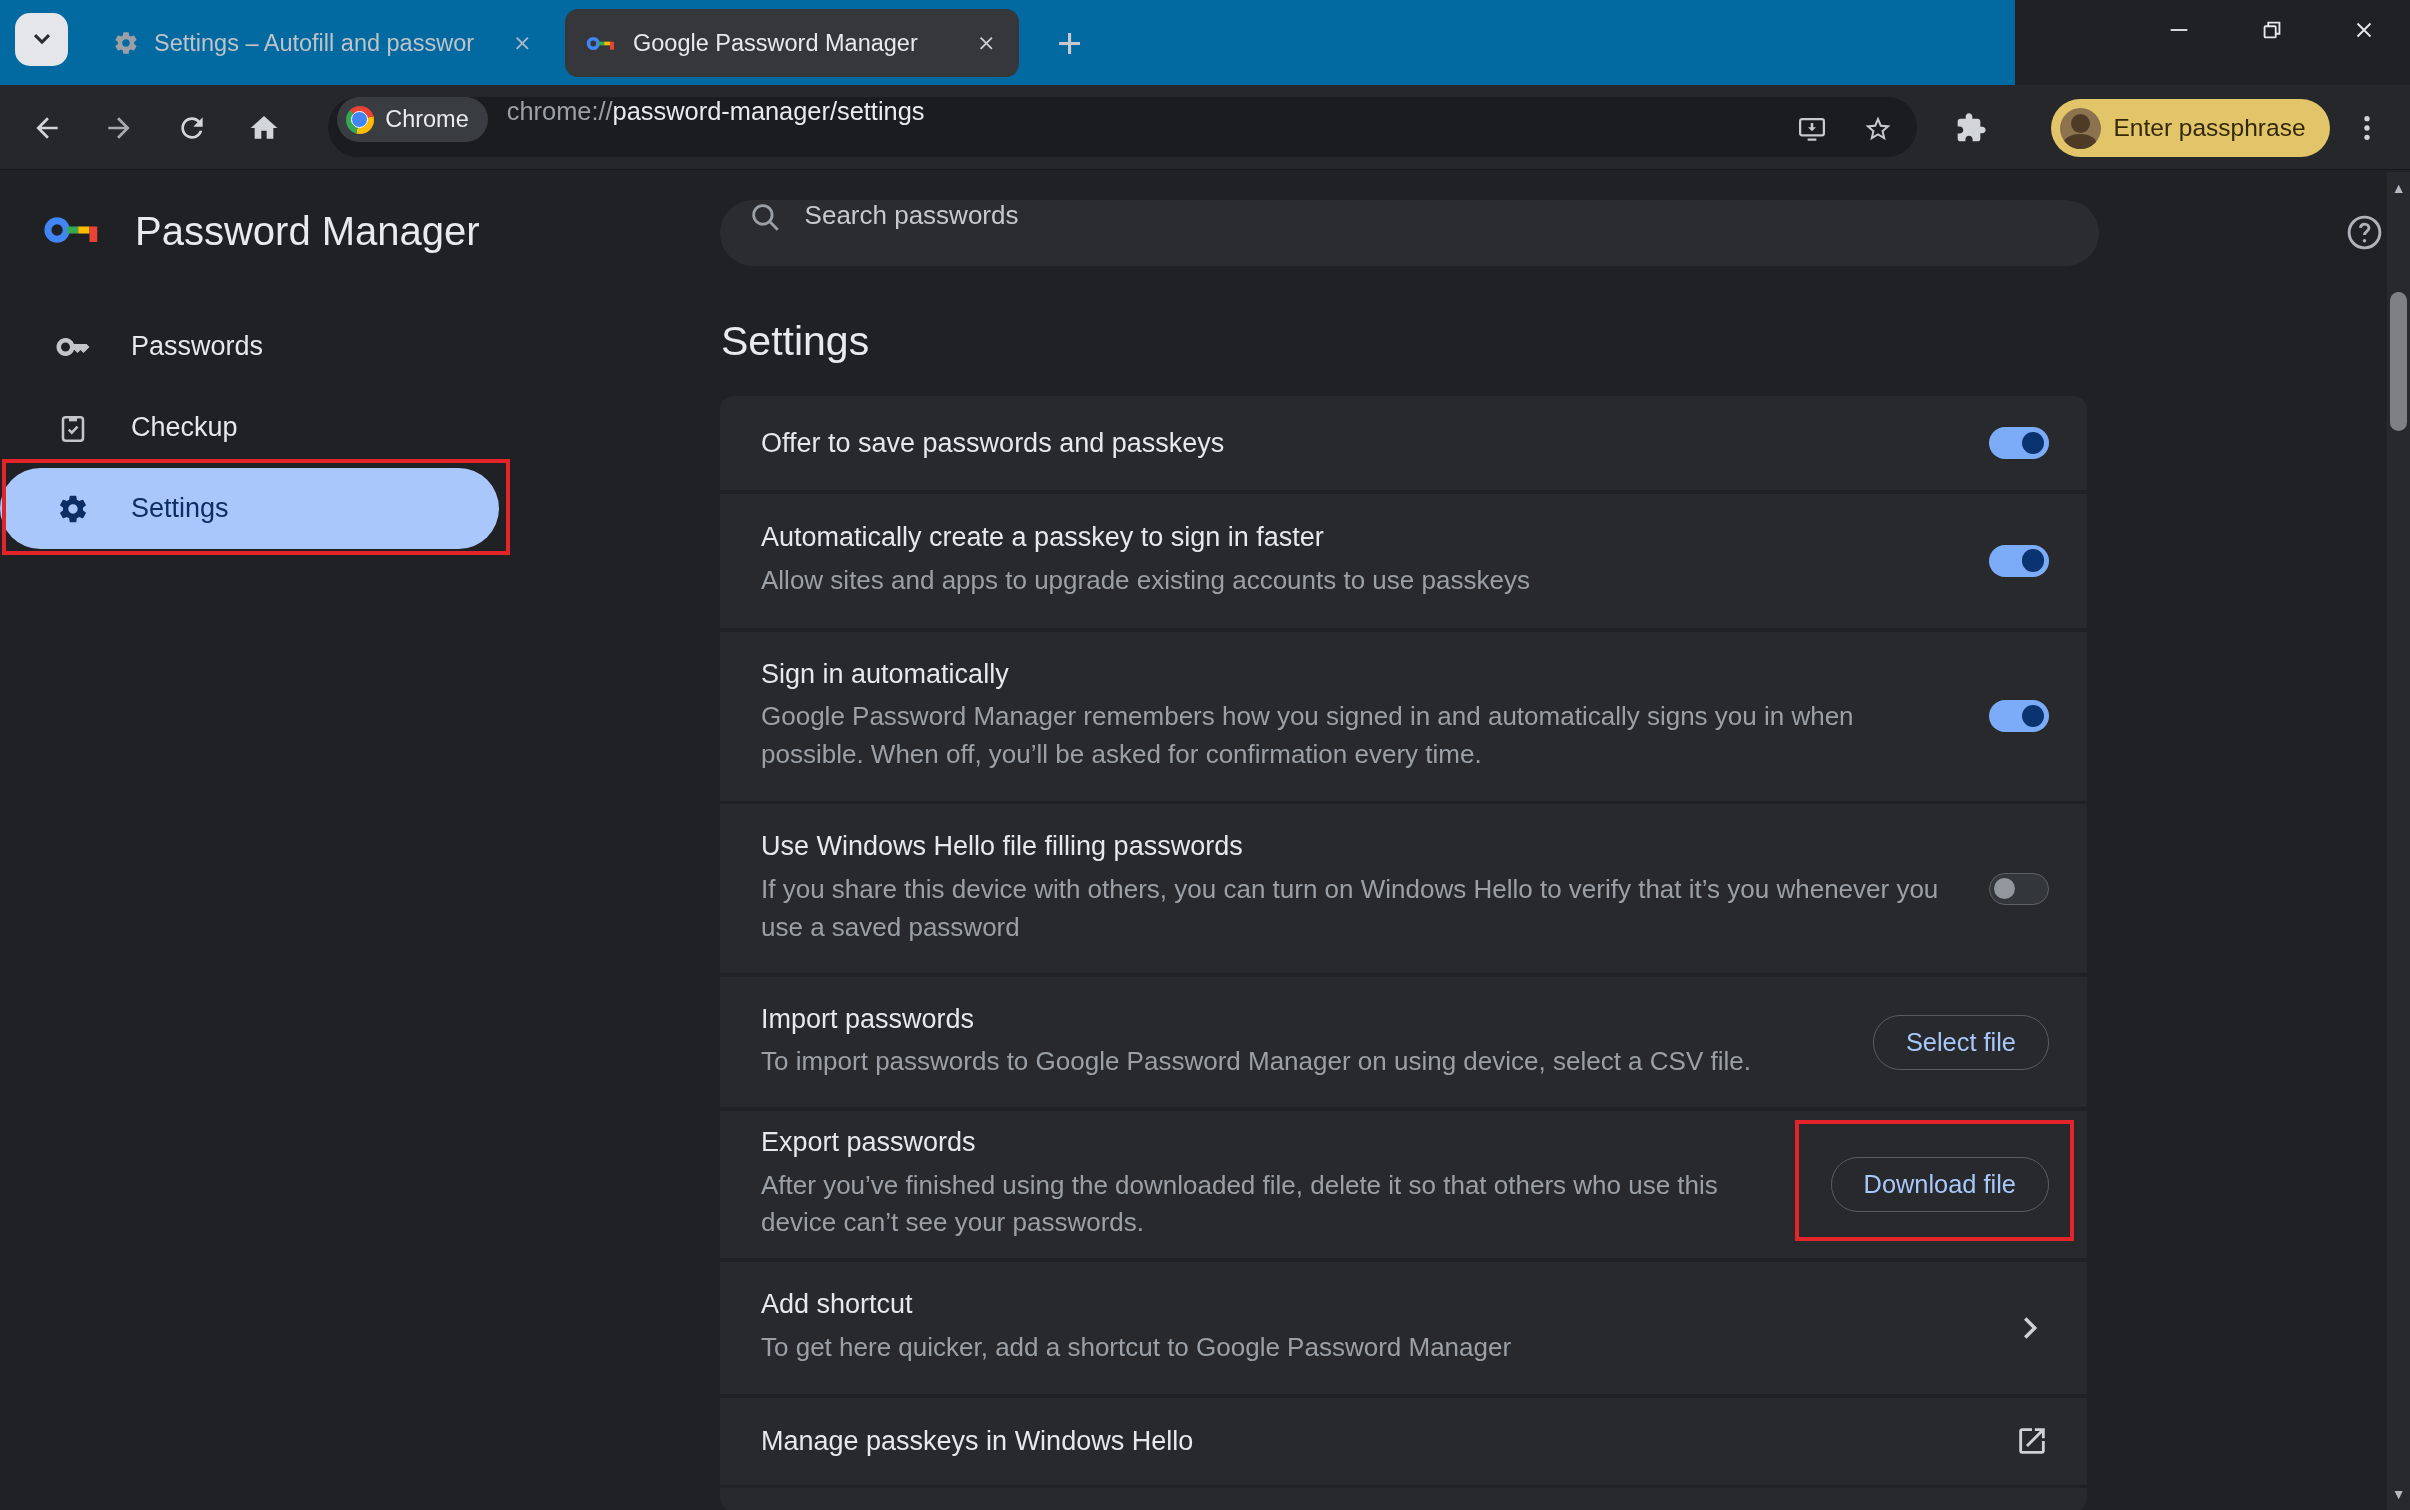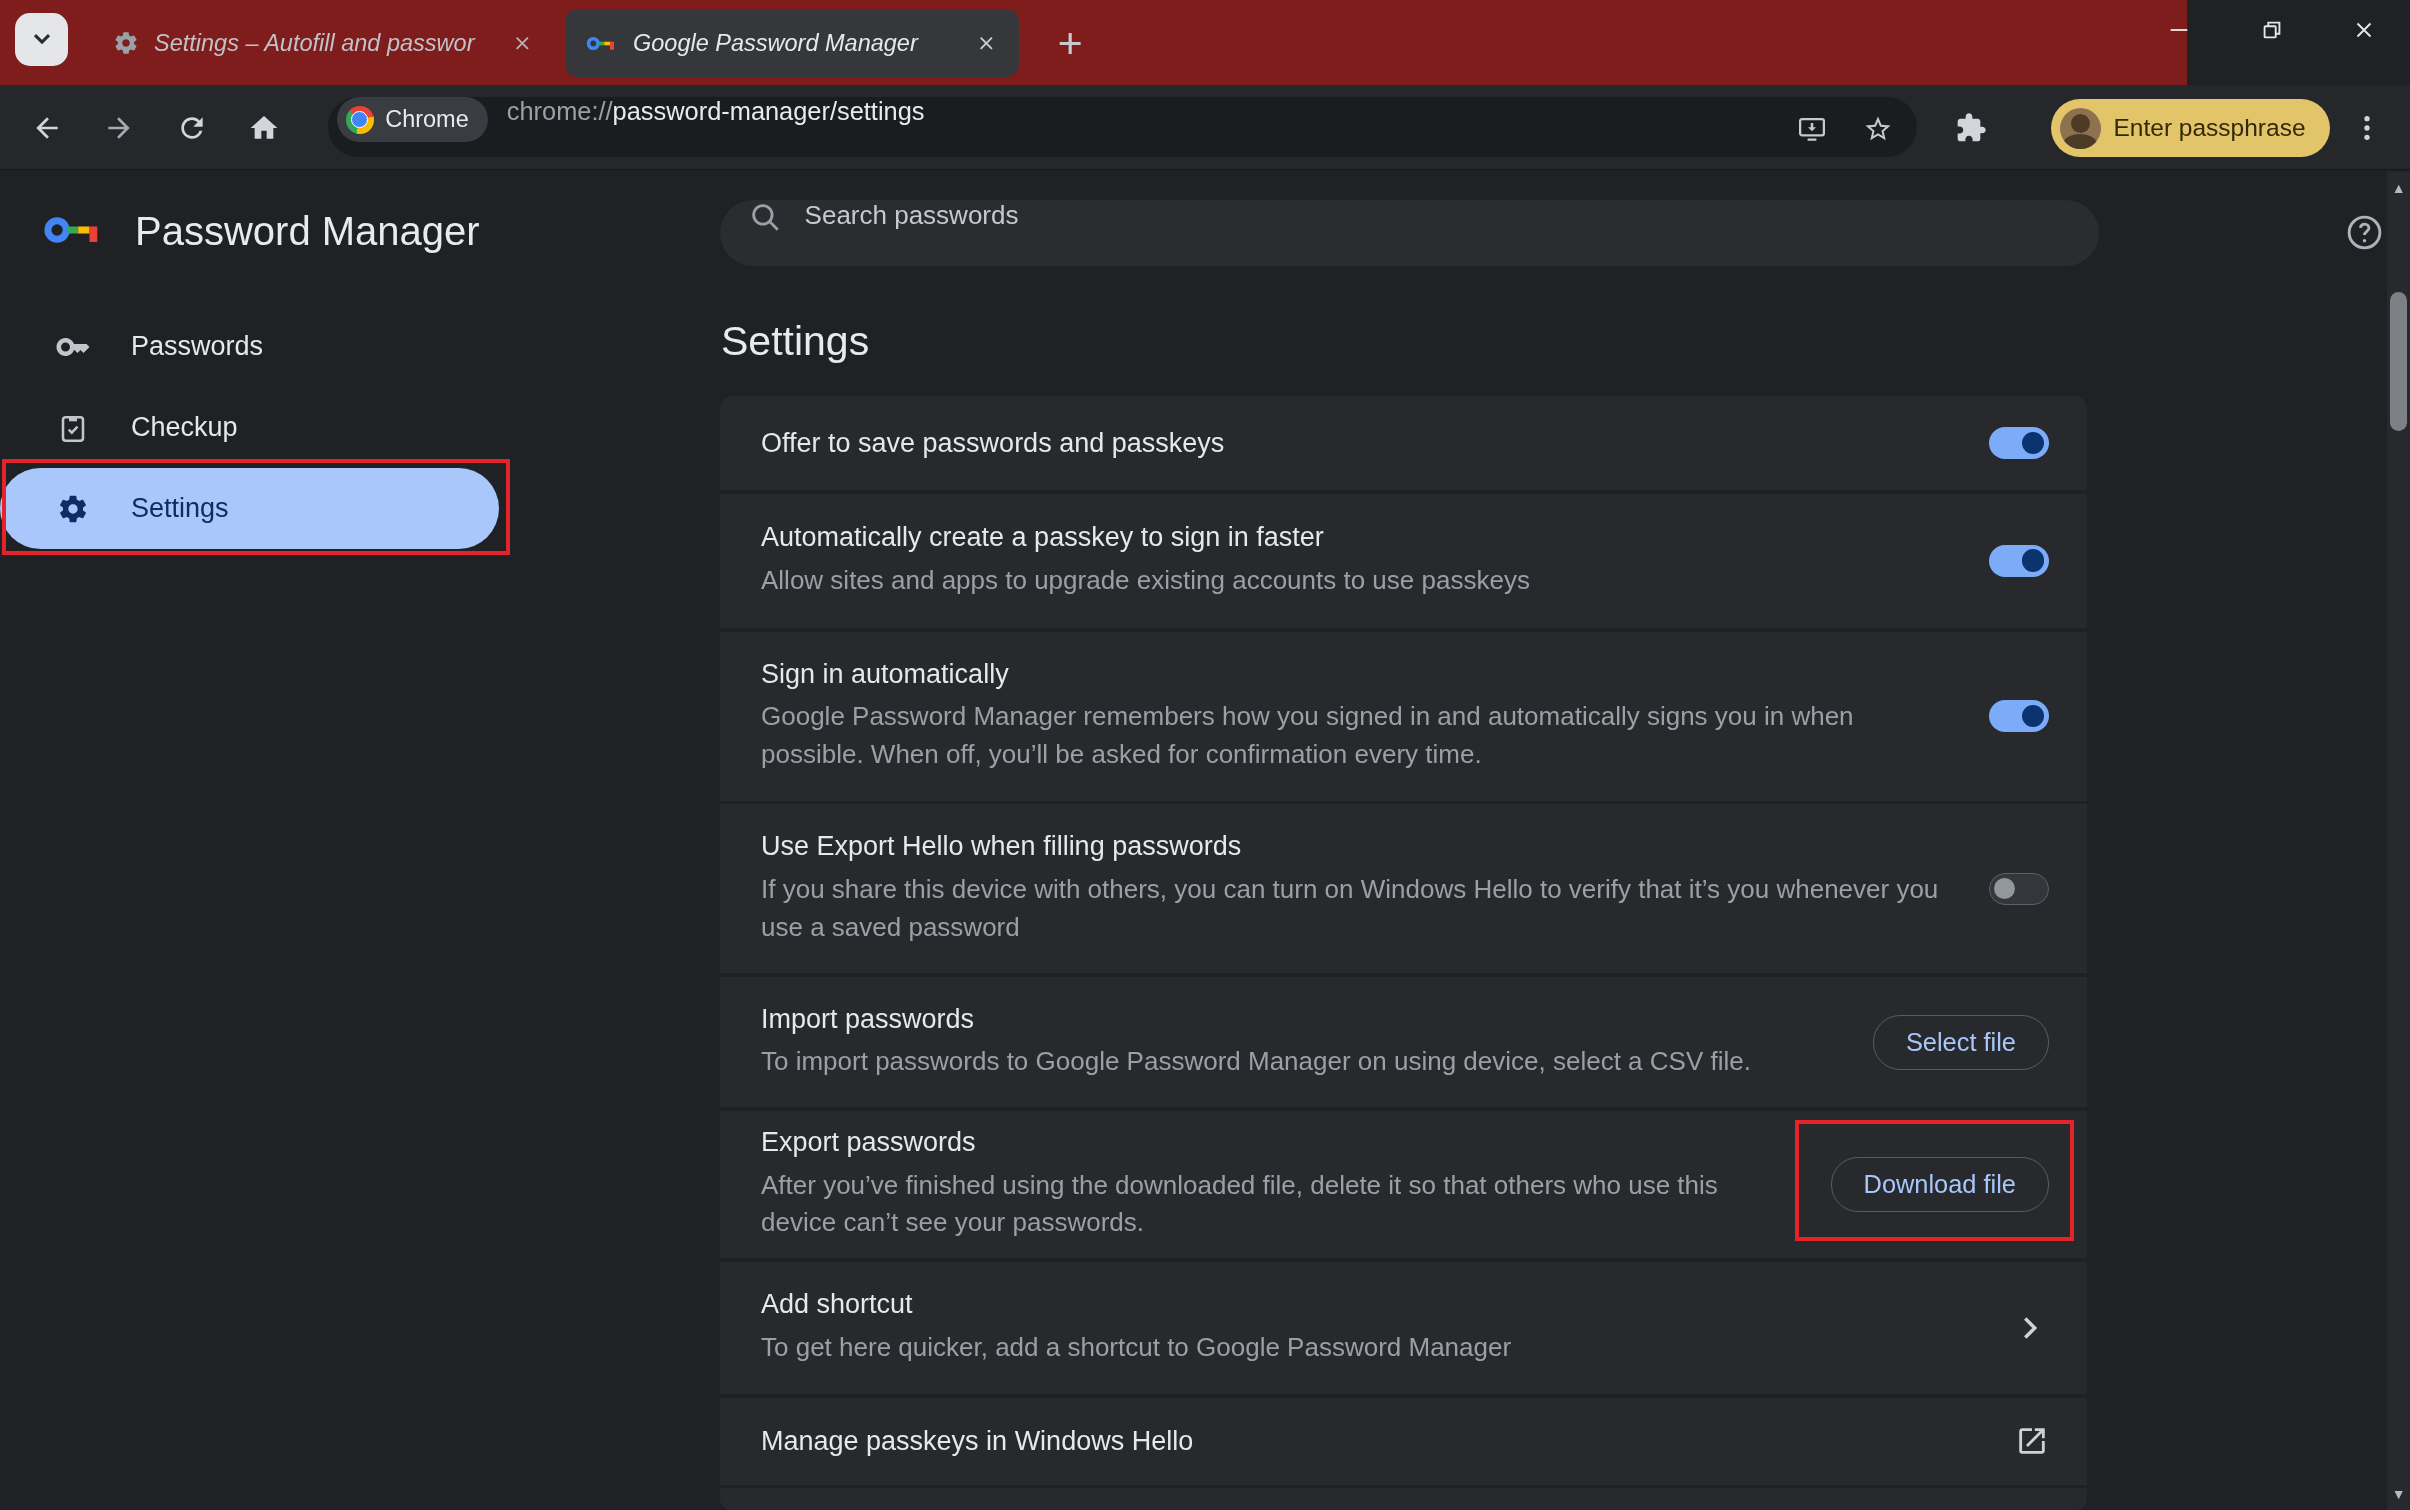--- a/index.html
+++ b/index.html
@@ -1,21 +1,21 @@
 <!DOCTYPE html>
 <html style="font-size:15px"><head>
 <meta charset="utf-8">
 <style>
   * { box-sizing: border-box; margin: 0; padding: 0; }
   html,body { background:#000; }
   body { font-family: "Liberation Sans", "DejaVu Sans", sans-serif; }
   #app { position:relative; width:2411px; height:1510px; background:#202124; overflow:hidden; }
 
   
-  .tabstrip { position:absolute; left:0; top:0; width:2187px; height:85px; background:#7f1d1d;font-style:italic; }
+  .tabstrip { position:absolute; left:0; top:0; width:2015px; height:85px; background:#0369a1; }
   .tab-search-btn { position:absolute; left:15px; top:13px; width:53px; height:53px; border-radius:15px;
     background:#e4e6e9; display:flex; align-items:center; justify-content:center; cursor:pointer; }
   .tab { position:absolute; top:9.4px; height:68px; display:flex; align-items:center; padding:0 21px;
     color:#bfc3c8; font-size:23.5px; cursor:pointer; }
   .tab.inactive { left:92px; width:463px; }
   .tab.active { left:565px; width:454px; background:#35373b; border-radius:13px; color:#e7e9ec; }
   .tab .tab-fav { flex:none; margin-right:15px; display:flex; align-items:center; }
   .tab .tab-title { flex:1; overflow:hidden; white-space:nowrap; }
   .tab .tab-close { flex:none; margin-left:13px; display:flex; align-items:center; cursor:pointer; opacity:.85; }
   .newtab-btn { position:absolute; left:1043px; top:17px; width:53px; height:53px; color:#c6c9cd;
@@ -310,21 +310,21 @@
     <div class="row" style="height:169px">
       <div class="row-text">
         <div class="row-title">Sign in automatically</div>
         <div class="row-sub">Google Password Manager remembers how you signed in and automatically signs you in when possible. When off, you’ll be asked for confirmation every time.</div>
       </div>
       <div class="toggle on"></div>
     </div>
 
     <div class="row" style="height:169px">
       <div class="row-text">
-        <div class="row-title">Use Export Hello when filling passwords</div>
+        <div class="row-title">Use Windows Hello file filling passwords</div>
         <div class="row-sub">If you share this device with others, you can turn on Windows Hello to verify that it’s you whenever you use a saved password</div>
       </div>
       <div class="toggle off"></div>
     </div>
 
     <div class="row" style="height:130px">
       <div class="row-text">
         <div class="row-title">Import passwords</div>
         <div class="row-sub">To import passwords to Google Password Manager on using device, select a CSV file.</div>
       </div>

